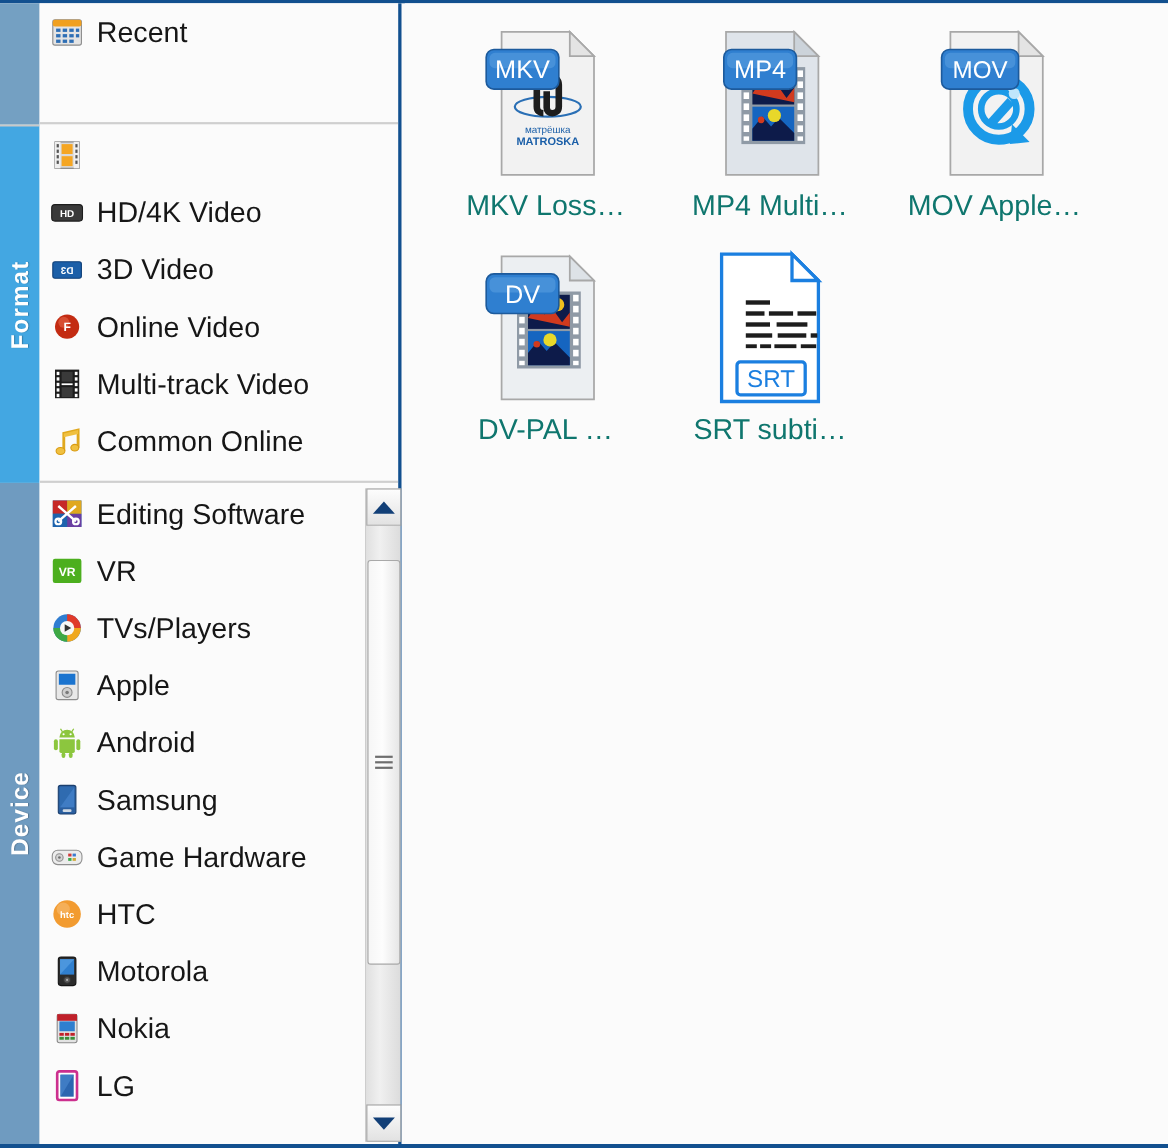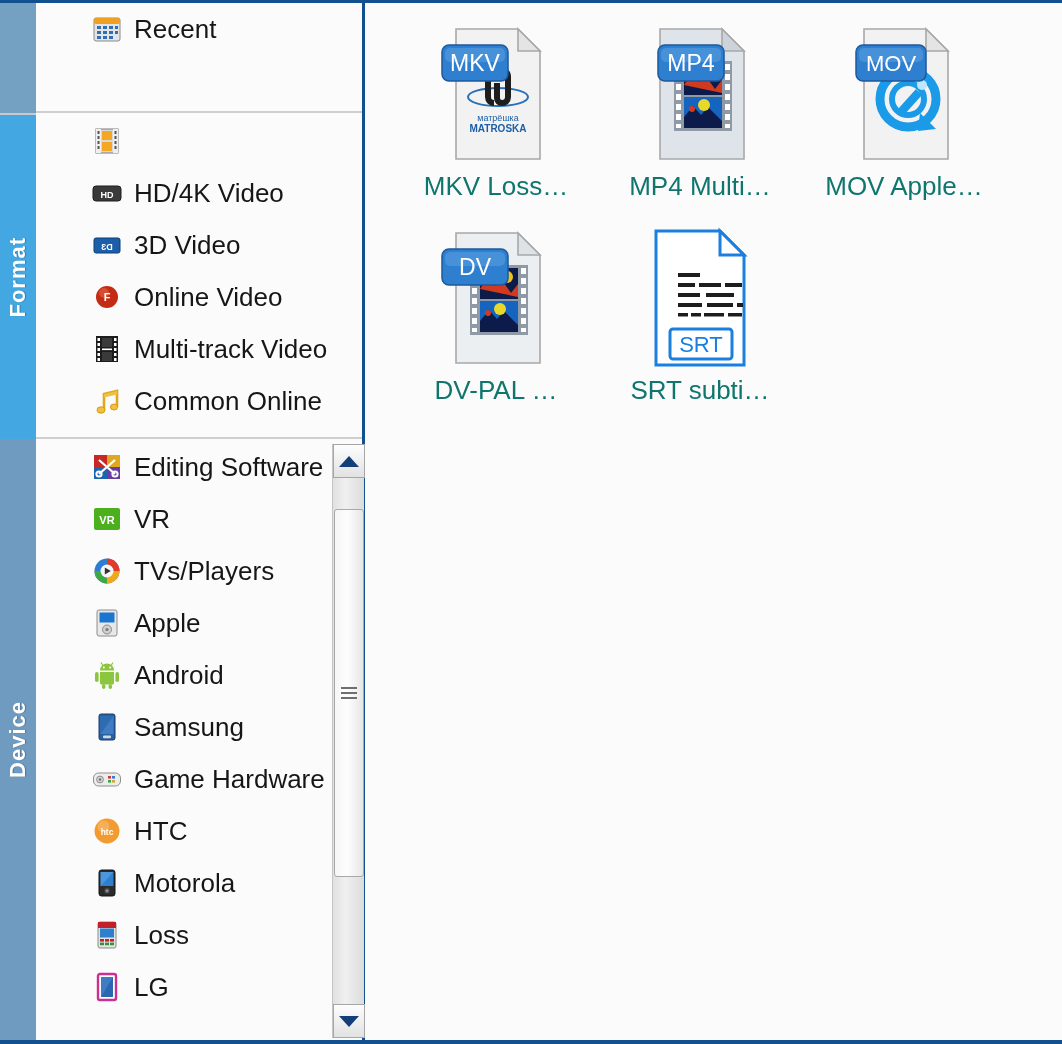--- a/index.html
+++ b/index.html
@@ -50,21 +50,21 @@
   #sidebar {
     position: absolute;
     left: 36px;
     top: 0;
     width: 329px;
     bottom: 0;
     background: #fbfbfb;
     border-right: 3px solid #12508f;
     overflow: hidden;
   }
-  .group { position: absolute; left: 0; right: 0; padding-left: 46px; }
+  .group { position: absolute; left: 0; right: 0; }
   #group-recent { top: 0; height: 110px; border-bottom: 2px solid #cfcfcf; }
   #group-format { top: 112px; height: 324px; border-bottom: 2px solid #cfcfcf; }
   #group-device { top: 438px; bottom: 0; }
 
   .row {
     height: 52px;
     display: flex;
     align-items: center;
     padding-left: 10px;
     cursor: default;
@@ -416,21 +416,21 @@
                 <rect x="13" y="19" width="4" height="2.6"></rect>
               <rect x="18" y="19" width="4" height="2.6"></rect>
             </g>
             <g fill="#3a8e3a">
               <rect x="8" y="22.6" width="4" height="2.6"></rect>
                 <rect x="13" y="22.6" width="4" height="2.6"></rect>
               <rect x="18" y="22.6" width="4" height="2.6"></rect>
             </g>
           </svg>
         </span>
-        <span class="label">Loss</span>
+        <span class="label">Nokia</span>
       </div>
       <div class="row">
         <span class="ico">
           <svg viewBox="0 0 30 30">
             <rect x="6" y="2" width="18" height="26" rx="2" fill="#ffffff" stroke="#cc2f8e" stroke-width="2.4"></rect>
             <rect x="9" y="5" width="12" height="20" fill="#2b66b0"></rect>
             <path d="M9 5h12L9 25z" fill="#3f7cc4"></path>
           </svg>
         </span>
         <span class="label">LG</span>

